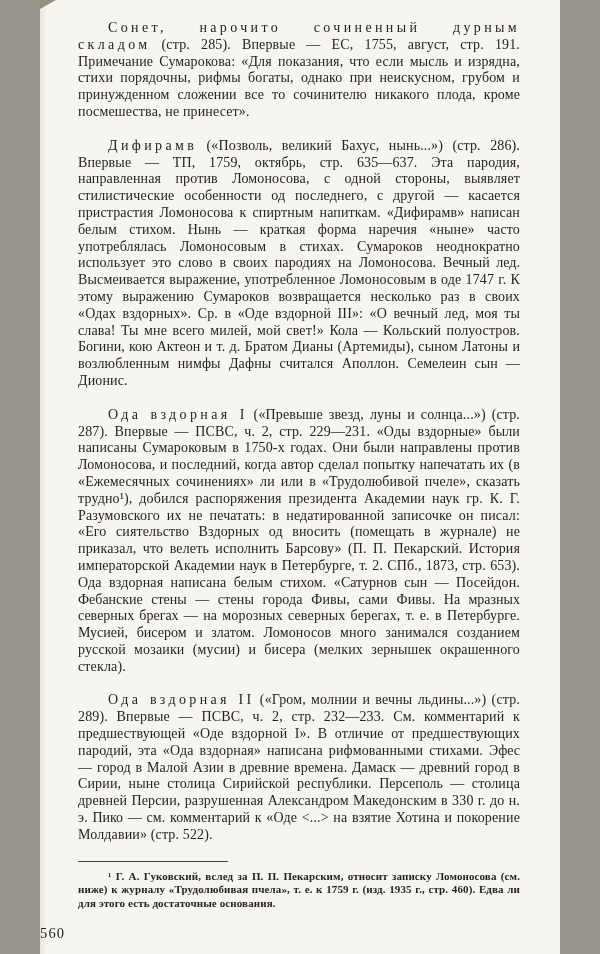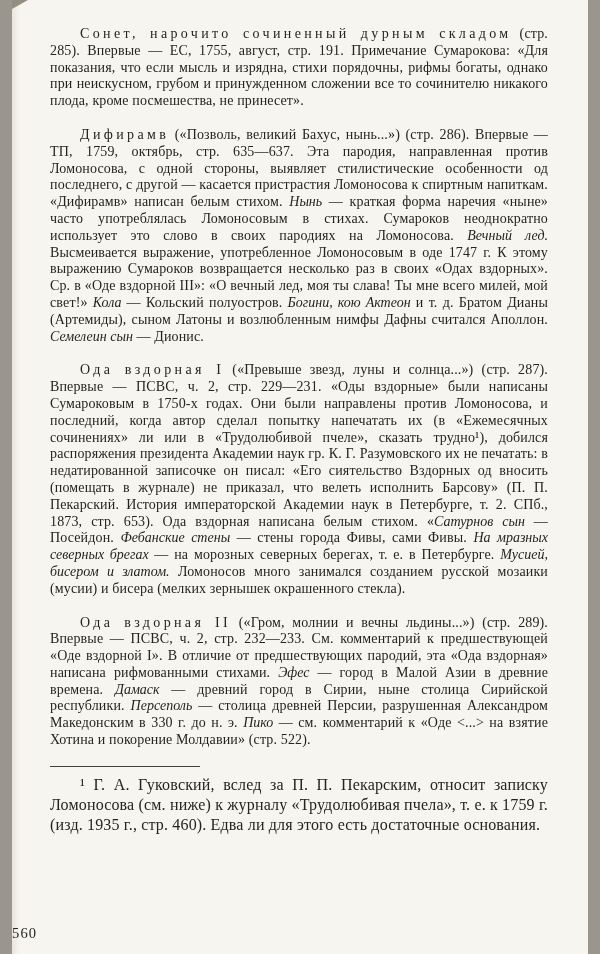--- a/index.html
+++ b/index.html
@@ -1,58 +1,59 @@
 <!DOCTYPE html>
 <html lang="ru"><head>
 <meta charset="utf-8">
 <title>560</title>
 <style>
   * { margin: 0; padding: 0; box-sizing: border-box; }
   html, body { background: #9a968e; }
   body { font-family: "Liberation Serif", "DejaVu Serif", serif; }
   .page {
-    width: 576px;
+    width: 520px;
     height: 954px;
     margin: 0 auto;
     position: relative;
     background: linear-gradient(90deg, #e9e6df 0px, #f6f5f0 8px, #f6f5f0 592px, #efede7 600px);
     color: #27241f;
-    padding: 26px 40px 0 38px;
+    padding: 20px 40px 0 38px;
     overflow: hidden;
   }
   .corner-artifact {
     position: absolute;
     top: 0; left: 0;
     width: 0; height: 0;
     border-top: 9px solid #7d7668;
     border-right: 16px solid transparent;
     opacity: .8;
   }
   .text-block p {
     font-size: 14px;
     line-height: 1.2;
     text-align: justify;
     text-indent: 30px;
     margin-bottom: 17px;
   }
   .spaced { letter-spacing: 0.24em; }
-  .italic { font-style: italic; }
+  .italic { }
   .normal { letter-spacing: 0.01em; }
   .footnote-rule {
     border: none;
     border-top: 1px solid #44403a;
     width: 150px;
     margin: 2px 0 8px 0;
   }
   .footnote p {
-    font-size: 16px;
+    font-size: 11px;
     line-height: 1.24;
     text-align: justify;
     text-indent: 30px;
     color: #27241f;
+    font-weight: bold;
   }
   .page-number {
     position: absolute;
     bottom: 12px;
     left: 0;
     width: 100%;
     font-size: 14.5px;
     letter-spacing: 0.08em;
     color: #27241f;
   }

